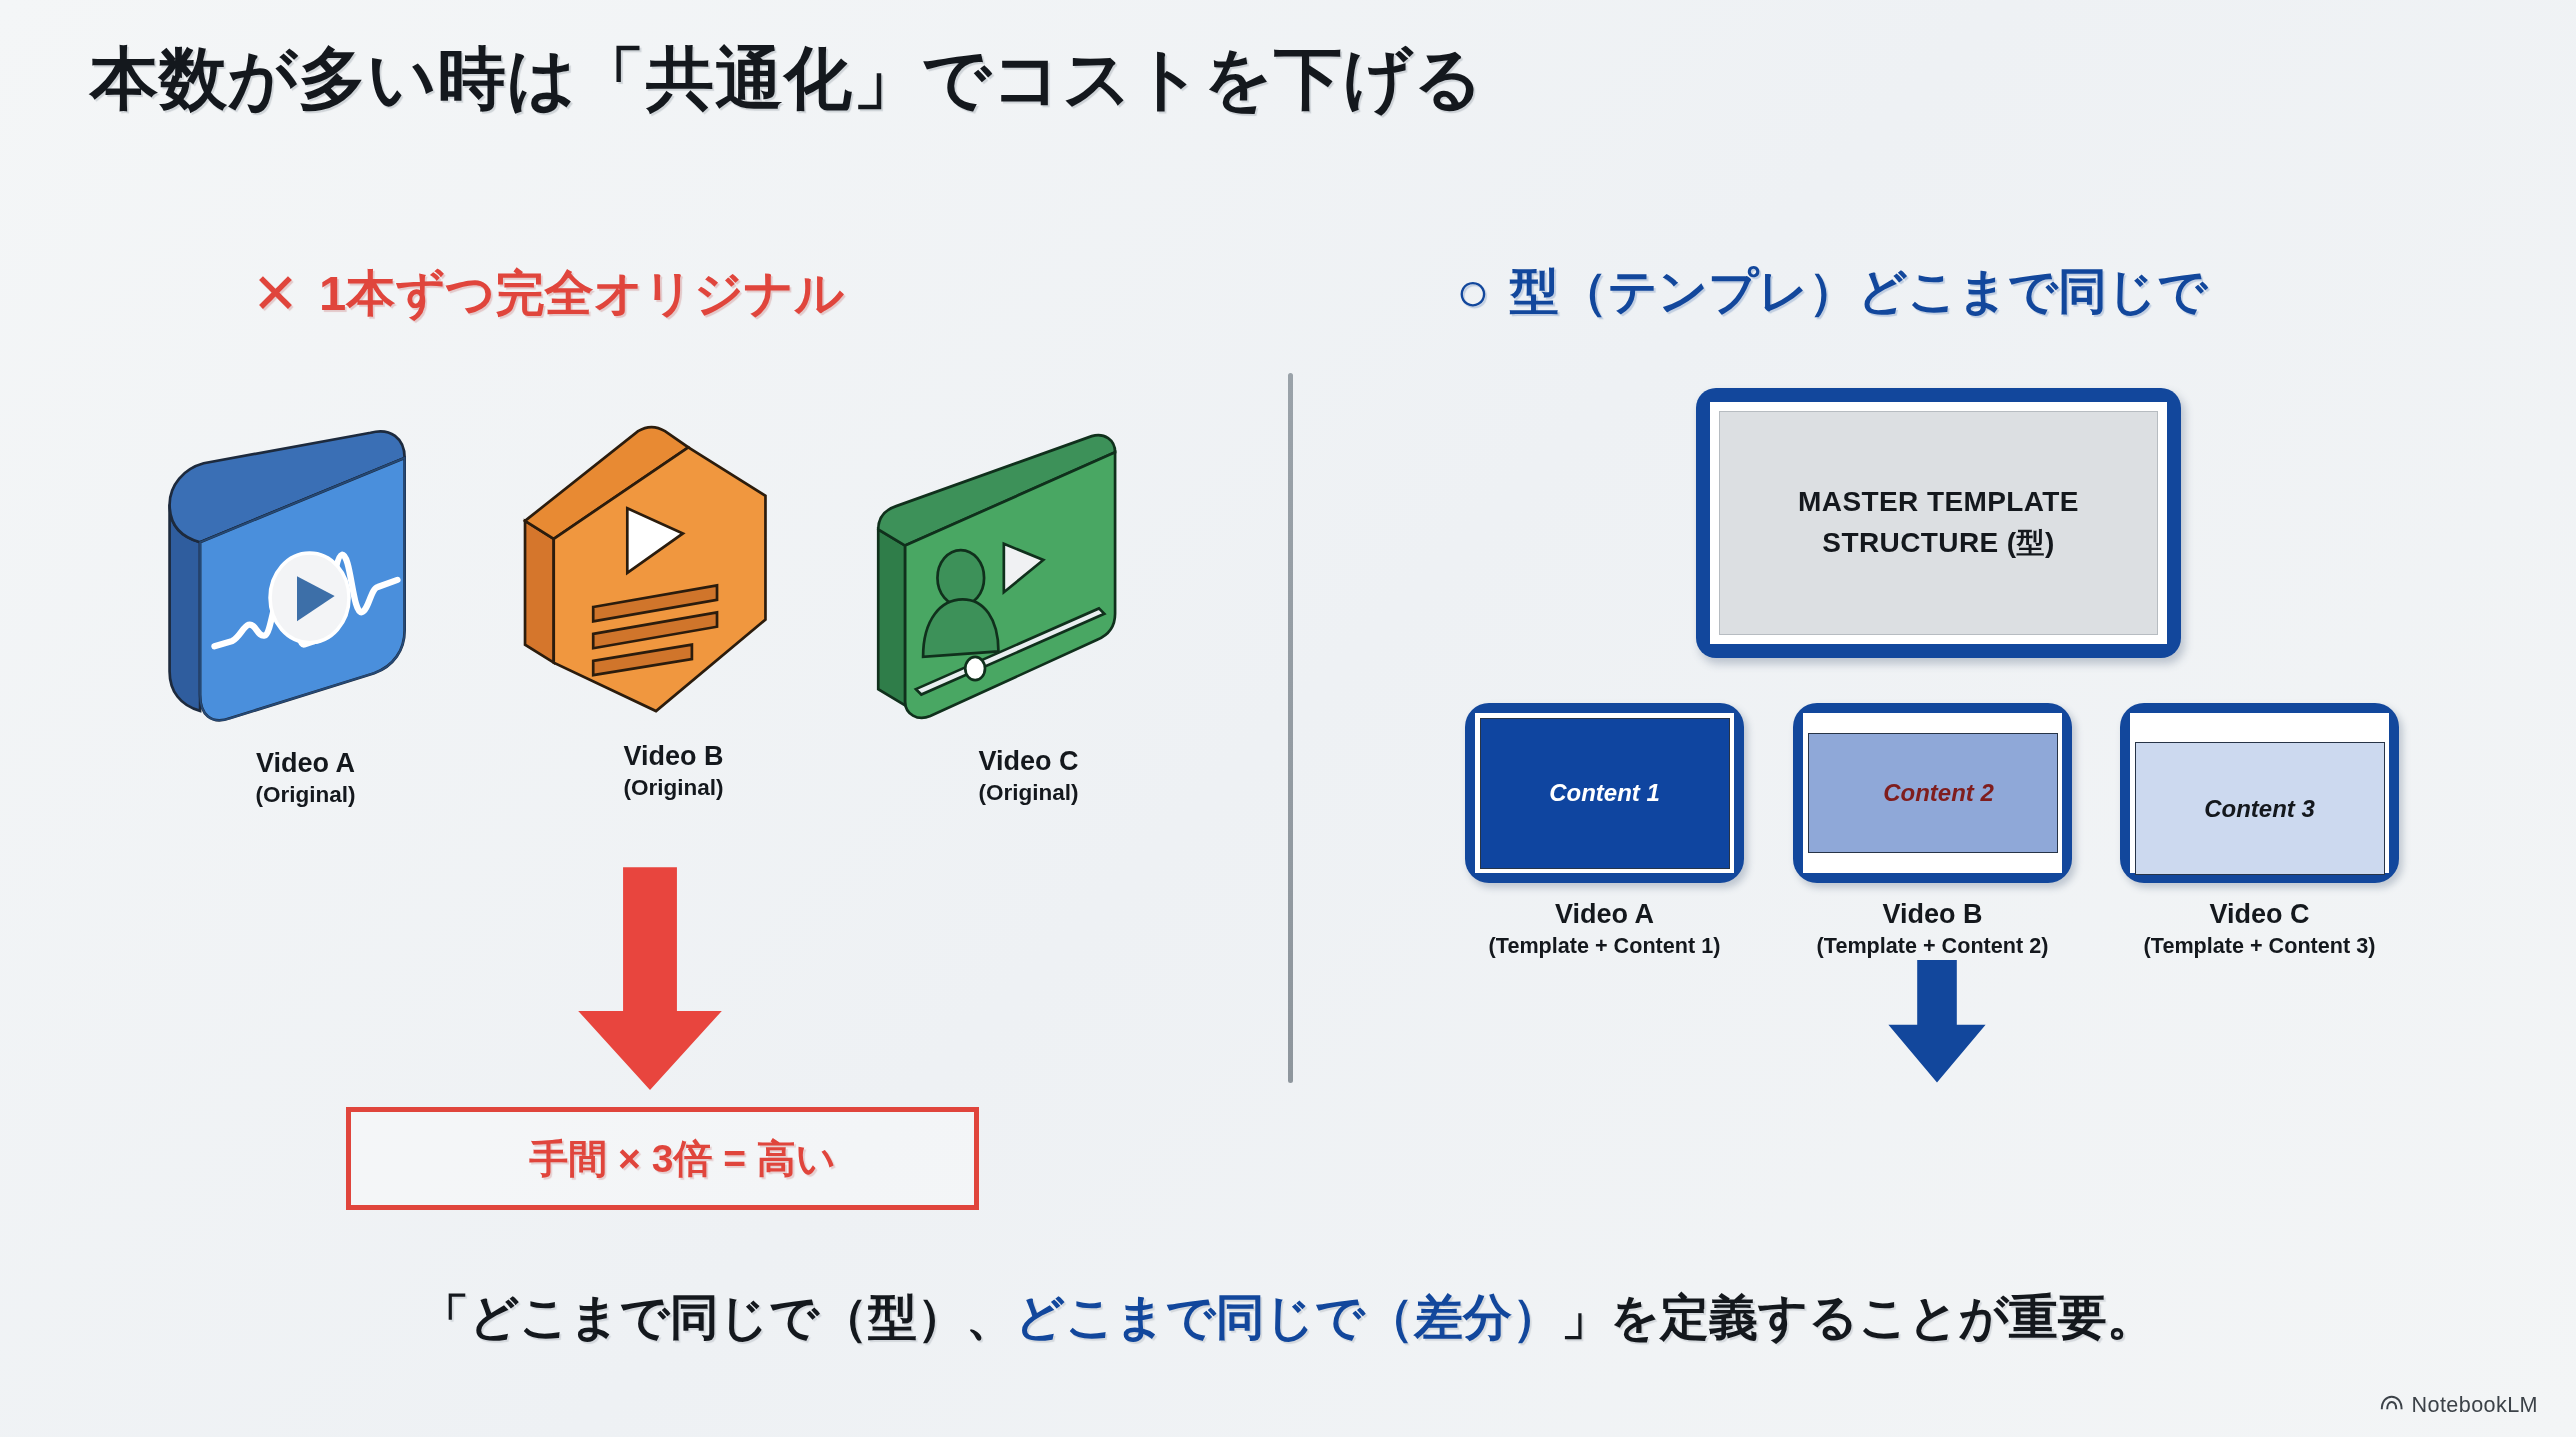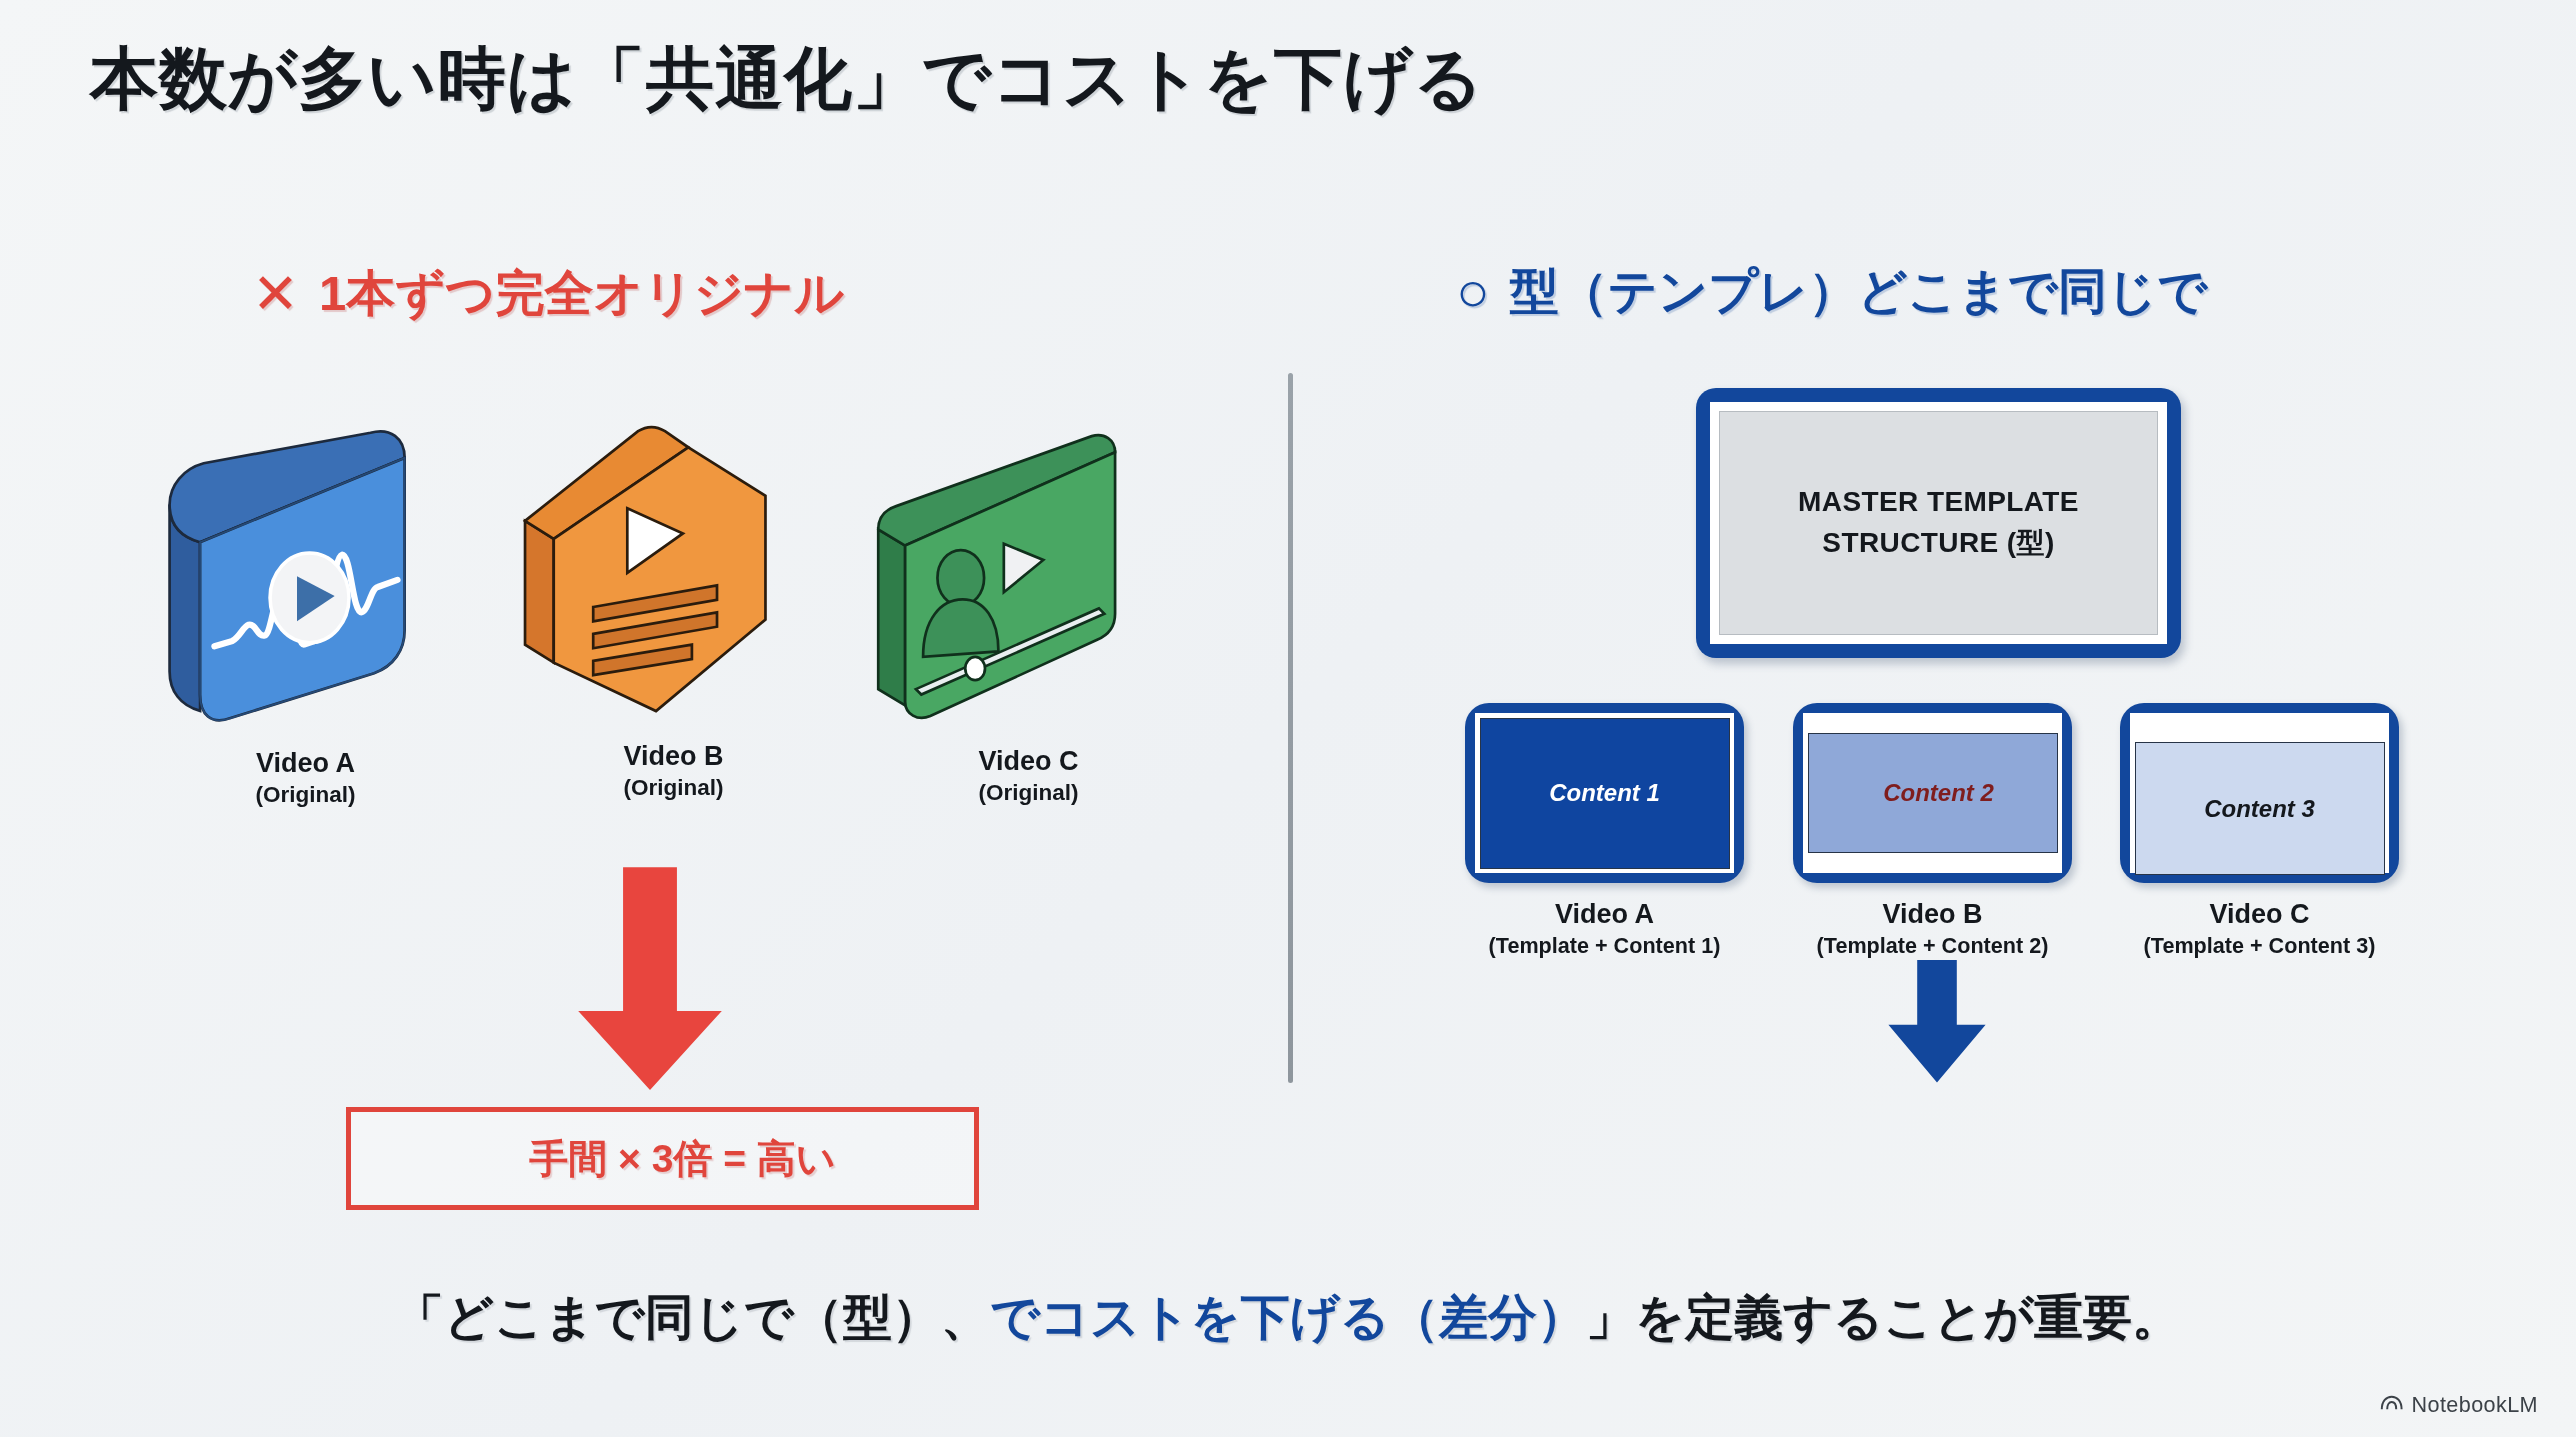--- a/index.html
+++ b/index.html
@@ -312,21 +312,21 @@
   </div>
 
   <div class="arrow" id="arrow-right">
     <svg width="108" height="126" viewBox="0 0 120 140">
       <path d="M38,0 L82,0 L82,72 L114,72 L60,136 L6,72 L38,72 Z" fill="#12479c"></path>
     </svg>
   </div>
 
 
   <div id="bottom-line">
-    <span>「どこまで同じで（型）、</span><span class="hl">でコストを下げる（差分）</span><span>」を定義することが重要。</span>
+    <span>「どこまで同じで（型）、</span><span class="hl">どこまで同じで（差分）</span><span>」を定義することが重要。</span>
   </div>
 
   <div id="watermark">
     <span>
       <svg width="23.4" height="18" viewBox="0 0 26 20">
         <path d="M2,17 C2,8 7,3 13,3 C19,3 24,8 24,17" fill="none" stroke="#3c4248" stroke-width="2.2"></path>
         <path d="M8,17 C8,12 10,9 13,9 C16,9 18,12 18,17" fill="none" stroke="#3c4248" stroke-width="2.2"></path>
       </svg>
     </span>
     <span>NotebookLM</span>

